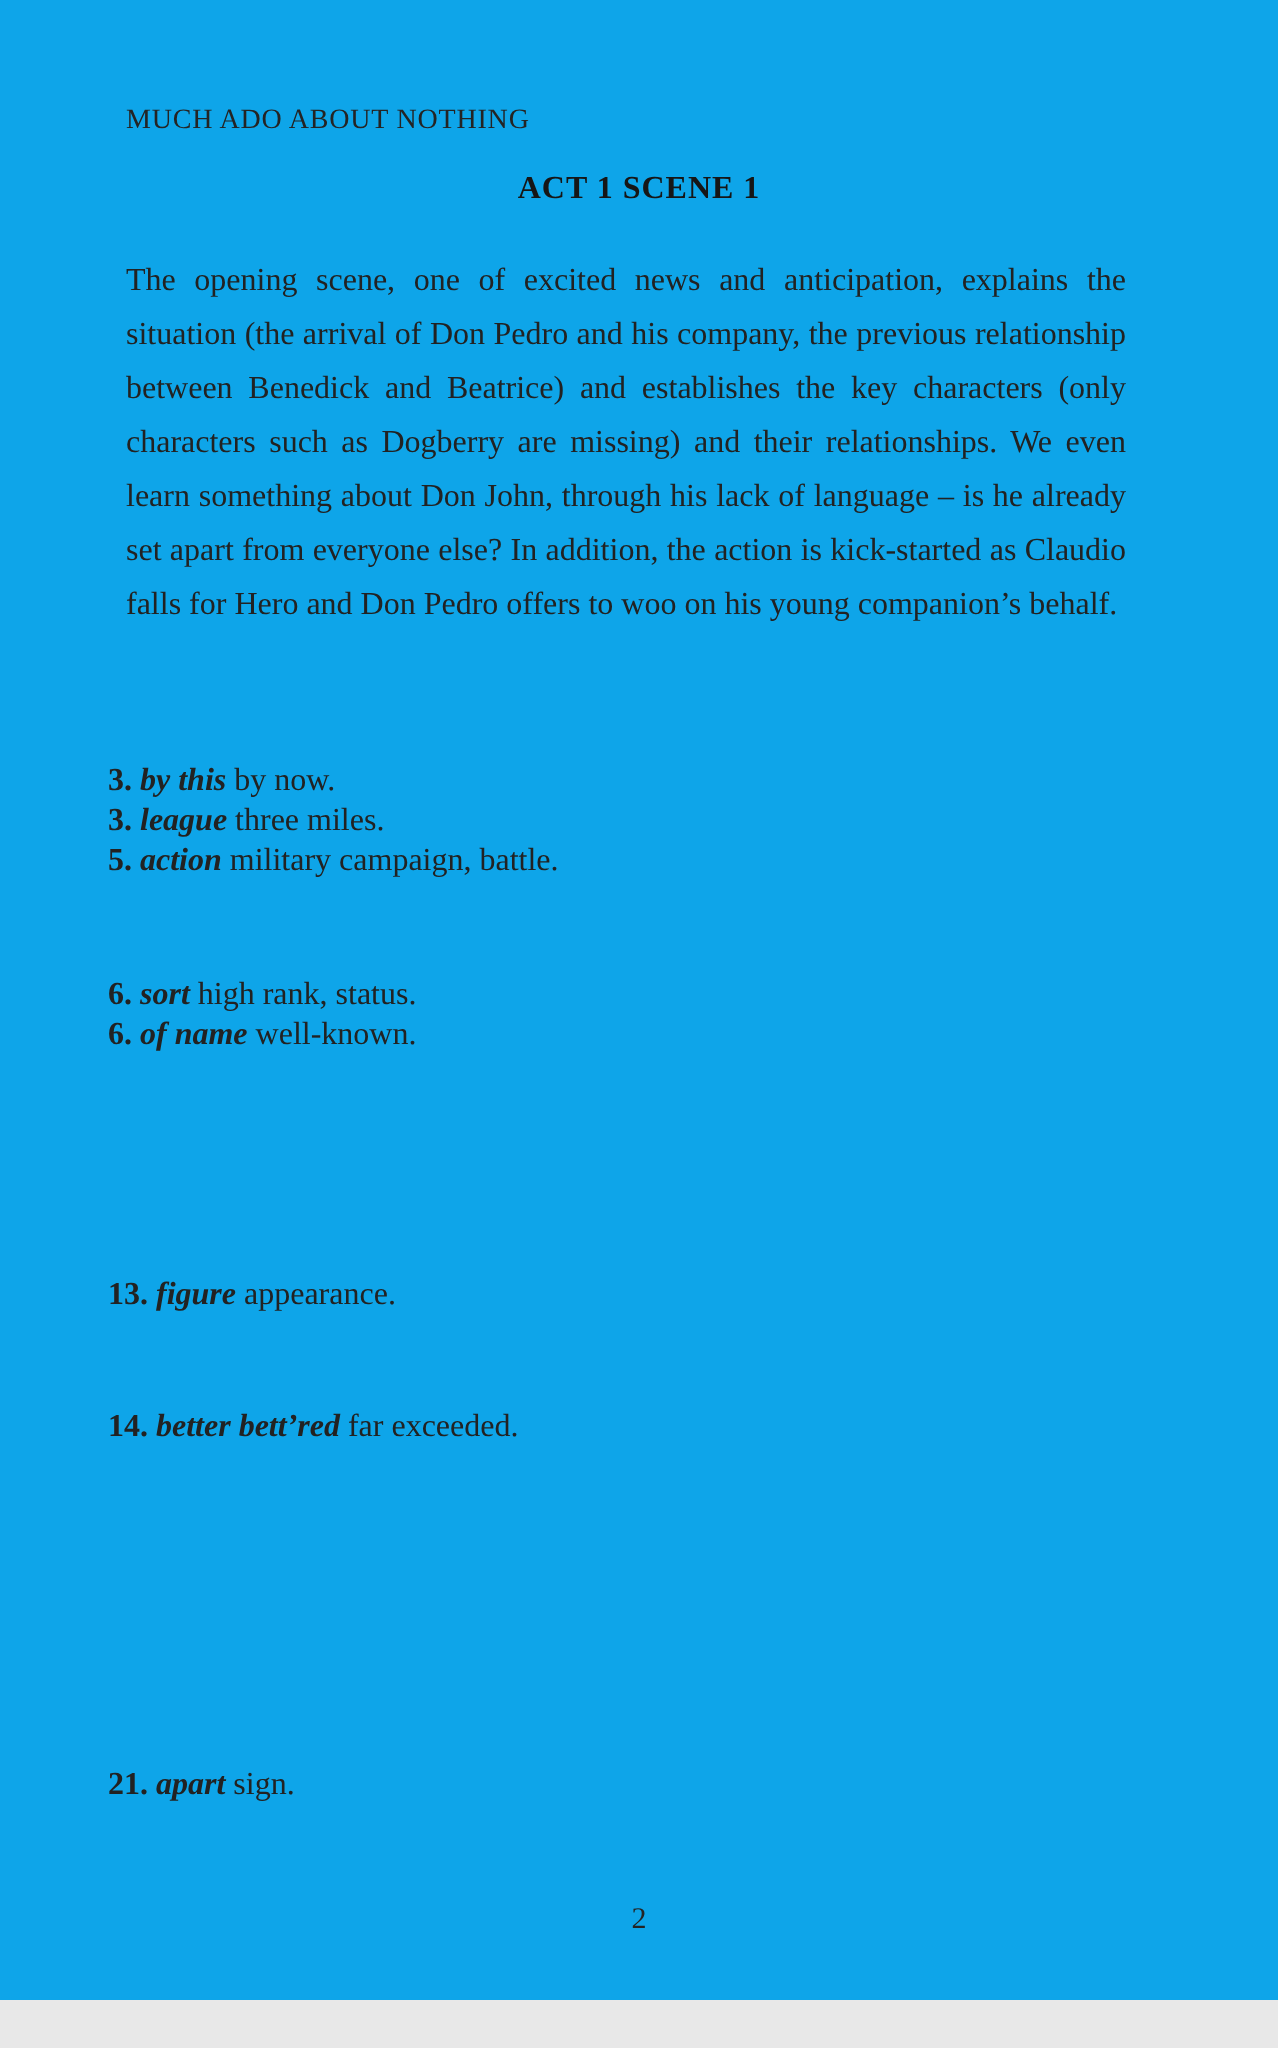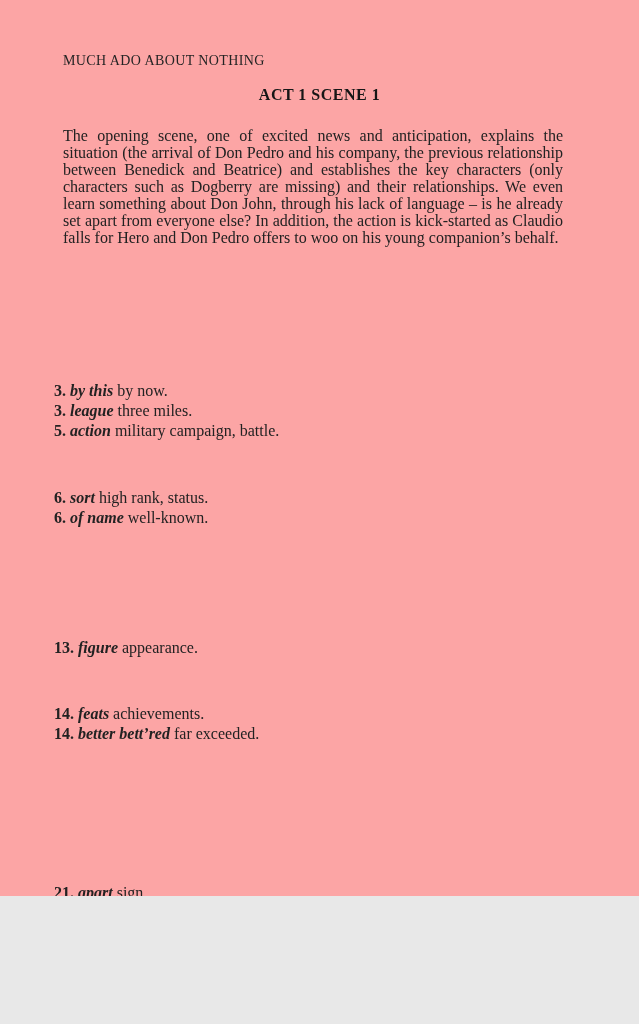--- a/index.html
+++ b/index.html
@@ -3,23 +3,23 @@
 <meta charset="utf-8">
 <style>
   html, body {
     margin: 0;
     padding: 0;
     background: #e8e8e8;
   }
   .page {
     position: relative;
     width: 639px;
-    height: 896px;
+    height: 1000px;
     margin: 0 auto;
-    background: #fca5a5;
+    background: #0ea5e9;
     color: #1d1d1d;
     font-family: "Liberation Serif", "DejaVu Serif", serif;
     overflow: hidden;
   }
   .running-header {
     position: absolute;
     left: 63px;
     top: 53px;
     font-size: 14px;
     letter-spacing: 0.4px;
@@ -37,21 +37,21 @@
     letter-spacing: 0.5px;
     color: #161616;
   }
   .synopsis {
     position: absolute;
     left: 63px;
     top: 127px;
     width: 500px;
     margin: 0;
     font-size: 16px;
-    line-height: 17px;
+    line-height: 27px;
     text-align: justify;
     color: #222222;
   }
   .notes-group {
     position: absolute;
     left: 54px;
     width: 520px;
   }
   .note {
     font-size: 16px;
@@ -127,25 +127,20 @@
     <div class="note">
       <span class="num">13.</span>
       <span class="term">figure</span>
       <span class="def">appearance.</span>
     </div>
   </div>
 
   <div class="notes-group g4">
     <div class="note">
       <span class="num">14.</span>
-      <span class="term">feats</span>
-      <span class="def">achievements.</span>
-    </div>
-    <div class="note">
-      <span class="num">14.</span>
       <span class="term">better bett’red</span>
       <span class="def">far exceeded.</span>
     </div>
   </div>
 
   <div class="notes-group g5">
     <div class="note">
       <span class="num">21.</span>
       <span class="term">apart</span>
       <span class="def">sign.</span>

